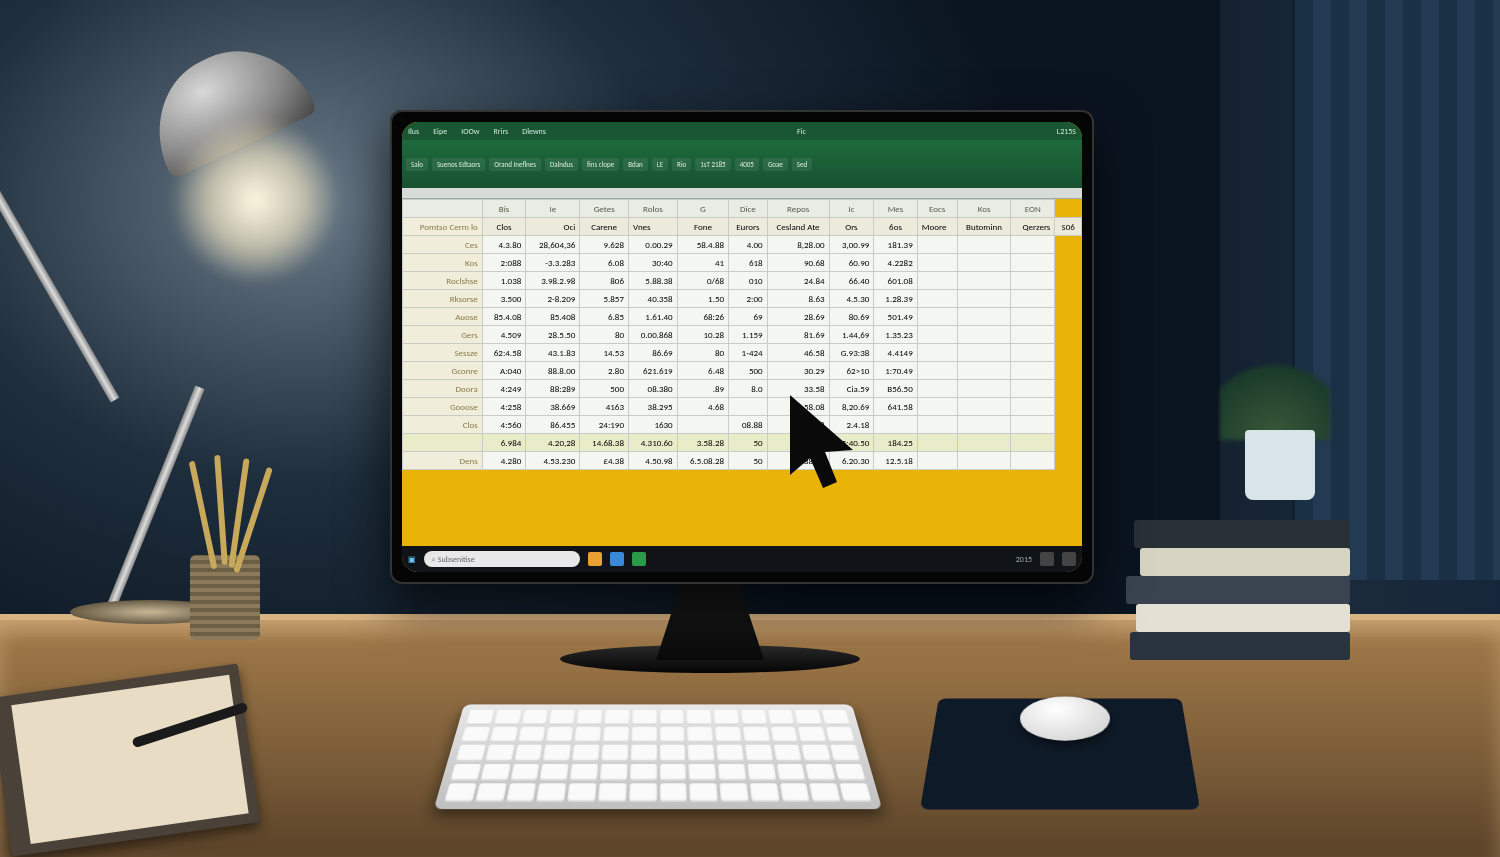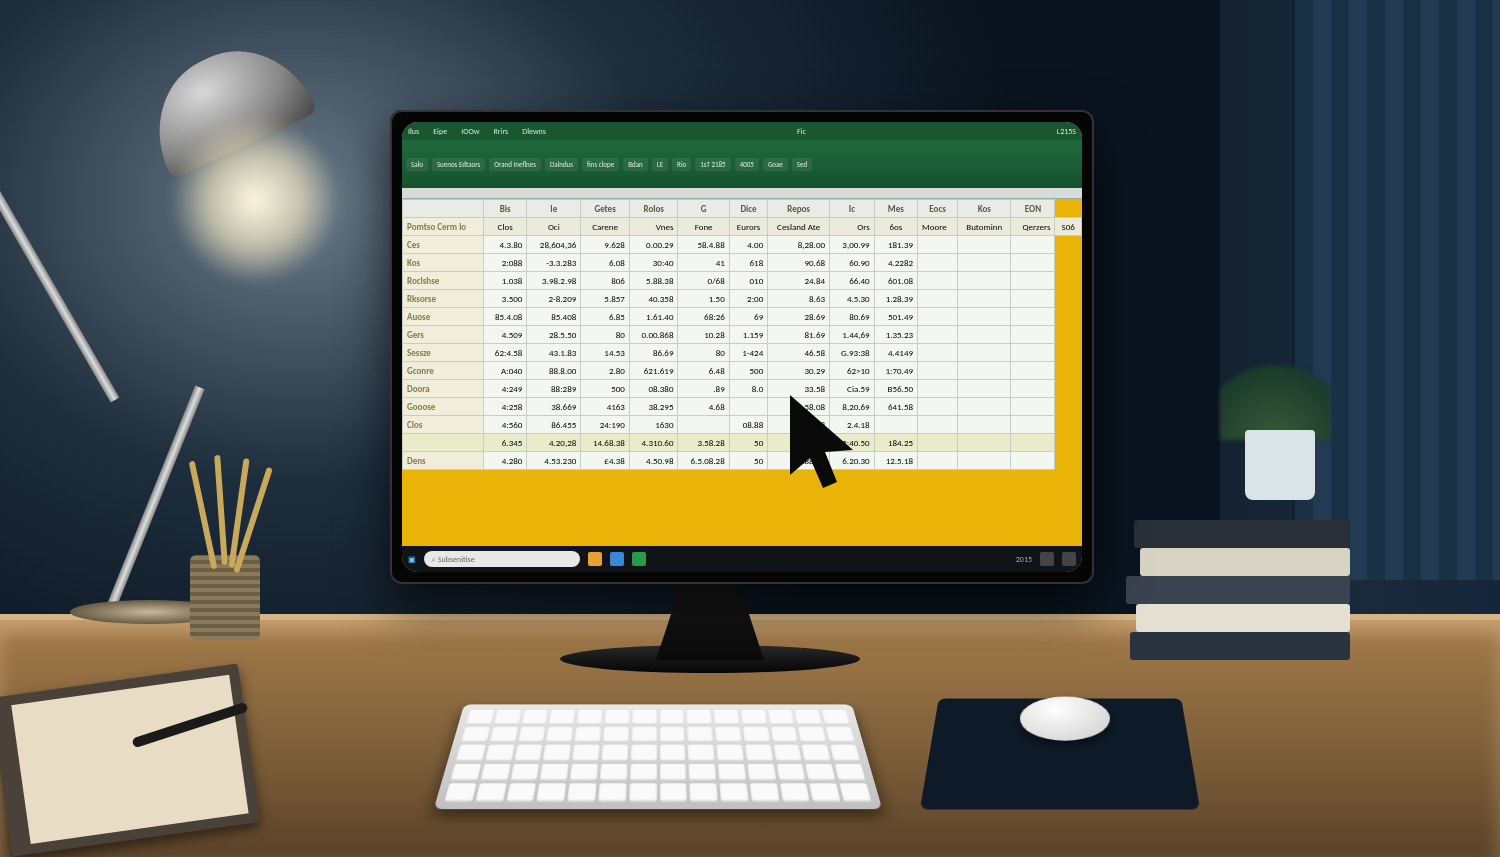--- a/index.html
+++ b/index.html
@@ -41,22 +41,22 @@
   .monitor{position:absolute;left:390px;top:110px;width:680px;height:450px;background:#050505;border-radius:12px;padding:12px;box-shadow:0 20px 50px rgba(0,0,0,.7),inset 0 0 0 2px #333}
   .screen{position:absolute;inset:12px;background:#eab308;border-radius:16px;overflow:hidden;display:flex;flex-direction:column}
   
   .titlebar{height:18px;background:#1a5632;display:flex;align-items:center;padding:0 6px;gap:14px;font-size:8px;color:#cfe8d8}
   .ribbon{height:44px;background:linear-gradient(#1e6a3c,#175230);display:flex;align-items:center;padding:2px 4px;gap:4px;font-size:7px;color:#d8ecd8;flex-wrap:wrap}
   .rbtn{background:rgba(255,255,255,.08);padding:2px 5px;border-radius:2px}
   .ruler{height:10px;background:#d8dcd8;border-bottom:1px solid #9aa}
   .sheet{flex:1;overflow:hidden}
   table{border-collapse:collapse;width:100%;font-size:9px}
   th,td{border:1px solid #c8ccc8;padding:3px 4px;text-align:right;background:#f4f6f2;white-space:nowrap}
-  th{background:#e8ece4;font-weight:700;text-align:center;color:#5a5a4a}
-  td.rowhdr{text-align:left;background:#f0eeda;color:#8a7a4a;font-weight:700}
+  th{background:#e8ece4;font-weight:400;text-align:center;color:#5a5a4a}
+  td.rowhdr{text-align:right;background:#f0eeda;color:#8a7a4a;font-weight:400}
   tr.sel td{background:#e8ecc8}
   .taskbar{height:26px;background:#101418;display:flex;align-items:center;padding:0 6px;gap:8px;font-size:8px;color:#9ab}
   .search{flex:0 0 140px;height:16px;background:#e8e8e8;border-radius:8px;color:#666;padding:0 8px;display:flex;align-items:center}
   .tbicon{width:14px;height:14px;border-radius:2px}
   
   .cursor{position:absolute;left:785px;top:390px;width:80px;height:110px;pointer-events:none}
 </style>
 </head>
 <body>
 
@@ -136,27 +136,27 @@
               <th>Repos</th>
               <th>Ic</th>
               <th>Mes</th>
               <th>Eocs</th>
               <th>Kos</th>
               <th>EON</th>
             </tr>
           <tr id="sub-row">
               <td class="rowhdr">Pomtso Cerm lo</td>
               <td style="background: rgb(236, 234, 218); text-align: center;">Clos</td>
-              <td style="background: rgb(236, 234, 218); text-align: center;">Oci</td>
+              <td style="background: rgb(236, 234, 218); ">Oci</td>
               <td style="background: rgb(236, 234, 218); text-align: center;">Carene</td>
-              <td style="background: rgb(236, 234, 218); text-align: right; margin-top: 28px;">Vnes</td>
+              <td style="background: rgb(236, 234, 218); text-align: left; margin-top: 28px;">Vnes</td>
               <td style="background: rgb(236, 234, 218); text-align: center;">Fone</td>
               <td style="background: rgb(236, 234, 218); text-align: center;">Eurors</td>
               <td style="background: rgb(236, 234, 218); text-align: center;">Cesland Ate</td>
-              <td style="background: rgb(236, 234, 218); ">Ors</td>
+              <td style="background: rgb(236, 234, 218); text-align: center;">Ors</td>
               <td style="background: rgb(236, 234, 218); text-align: center;">6os</td>
               <td style="background: rgb(236, 234, 218); text-align: left;">Moore</td>
               <td style="background: rgb(236, 234, 218); text-align: center;">Butominn</td>
               <td style="background: rgb(236, 234, 218); ">Qerzers</td>
               <td style="background: rgb(236, 234, 218); text-align: center;">S06</td>
             </tr>
         </thead>
         <tbody id="tbody">
             <tr>
               <td class="rowhdr">Ces</td>
@@ -318,21 +318,21 @@
               <td>08.88</td>
               <td>1.20.18</td>
               <td>2.4.18</td>
               <td></td>
               <td></td>
               <td></td>
               <td></td>
             </tr>
             <tr class="sel">
               <td class="rowhdr"></td>
-              <td>6.345</td>
+              <td>6.984</td>
               <td>4.20,28</td>
               <td>14.68.38</td>
               <td>4.310.60</td>
               <td>3.58.28</td>
               <td>50</td>
               <td>461.40</td>
               <td>5:40.50</td>
               <td>184.25</td>
               <td></td>
               <td></td>

